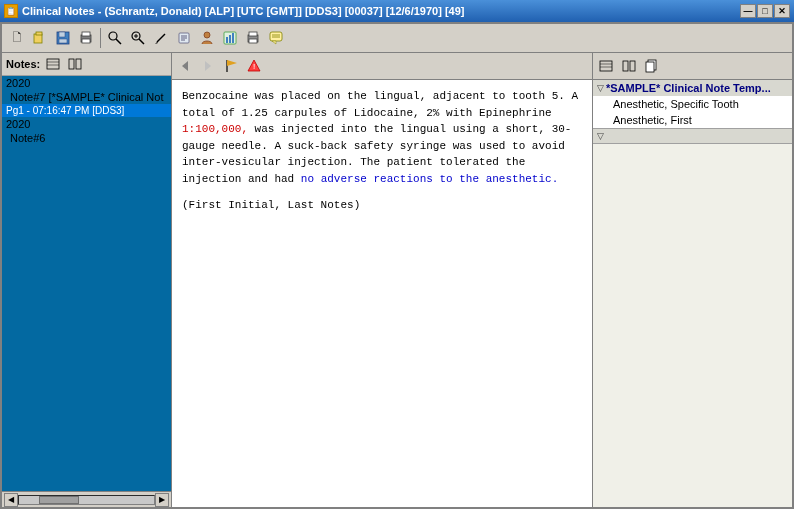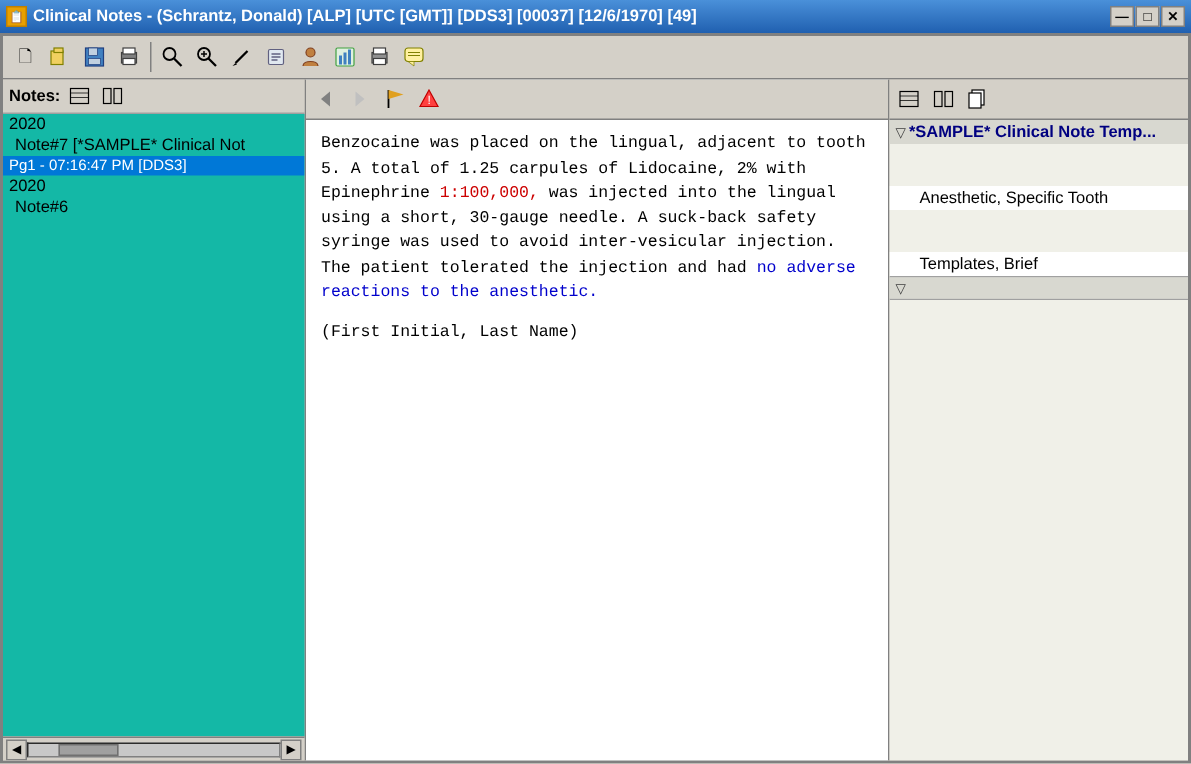--- a/index.html
+++ b/index.html
@@ -61,21 +61,21 @@
 
     
     .content-area {
       display: flex;
       flex: 1;
       overflow: hidden;
     }
 
     
     .left-panel {
-      width: 202px;
+      width: 170px;
       background: #d4d0c8;
       border-right: 1px solid #808080;
       display: flex;
       flex-direction: column;
     }
     .left-panel-header {
       background: #d4d0c8;
       padding: 3px 4px;
       display: flex;
       align-items: center;
@@ -88,21 +88,21 @@
     }
     .left-panel-toolbar-btn {
       width: 18px; height: 16px; background: #d4d0c8;
       border: 1px solid transparent;
       display: flex; align-items: center; justify-content: center;
       cursor: pointer; font-size: 9px;
     }
 
     .notes-tree {
       flex: 1;
-      background: #14b8a6;
+      background: #0369a1;
       overflow-y: auto;
       overflow-x: auto;
     }
     .tree-item {
       padding: 1px 4px;
       cursor: pointer;
       white-space: nowrap;
       font-size: 11px;
     }
     .tree-item.selected { background: #0078d7; color: white; }
@@ -211,21 +211,20 @@
     .right-tree-header-text {
       font-size: 11px;
       font-weight: bold;
       color: #000080;
       text-align: center;
     }
     .right-tree-item {
       padding: 2px 4px 2px 20px;
       cursor: pointer;
       background: white;
-      margin-top: 28px;
     }
     .right-tree-custom-header {
       display: flex;
       align-items: center;
       padding: 2px 4px;
       background: #d8d8d0;
       cursor: pointer;
       gap: 2px;
     }
   </style>
@@ -386,21 +385,21 @@
         </div>
         <div class="tb-btn" title="Alert">
           <svg width="14" height="14" viewBox="0 0 14 14">
               <polygon points="7,1 13,12 1,12" fill="#ff4040" stroke="#c00000" stroke-width="0.8"></polygon>
               <text x="6" y="10" font-size="8" fill="white">!</text>
             </svg>
         </div>
       </div>
       <div class="note-content">
         <p style="margin-bottom: 10px;">Benzocaine was placed on the lingual, adjacent to tooth 5. A total of 1.25 carpules of Lidocaine, 2% with Epinephrine <span class="red-text">1:100,000,</span> was injected into the lingual using a short, 30-gauge needle. A suck-back safety syringe was used to avoid inter-vesicular injection. The patient tolerated the injection and had <span class="blue-text">no adverse reactions to the anesthetic.</span></p>
-        <p>(First Initial, Last Name)</p>
+        <p>(First Initial, Last Notes)</p>
       </div>
     </div>
 
     <div class="right-panel">
       <div class="right-panel-toolbar">
         <div class="tb-btn" title="List">
           <svg width="14" height="12" viewBox="0 0 14 12">
               <rect x="1" y="1" width="12" height="10" fill="none" stroke="#000" stroke-width="0.8"></rect>
               <line x1="1" y1="4" x2="13" y2="4" stroke="#000" stroke-width="0.5"></line>
               <line x1="1" y1="7" x2="13" y2="7" stroke="#000" stroke-width="0.5"></line>
@@ -419,21 +418,21 @@
             </svg>
         </div>
       </div>
       <div class="right-tree">
         <div class="right-tree-section">
           <div class="right-tree-header">
             <span class="expand-icon">▽</span>
             <span class="right-tree-header-text">*SAMPLE* Clinical Note Temp...</span>
           </div>
           <div class="right-tree-item">Anesthetic, Specific Tooth</div>
-          <div class="right-tree-item">Templates, Brief</div>
+          <div class="right-tree-item">Anesthetic, First</div>
         </div>
         <div class="right-tree-section">
           <div class="right-tree-custom-header">
             <span class="expand-icon">▽</span>
           </div>
         </div>
       </div>
     </div>
 
   </div>

